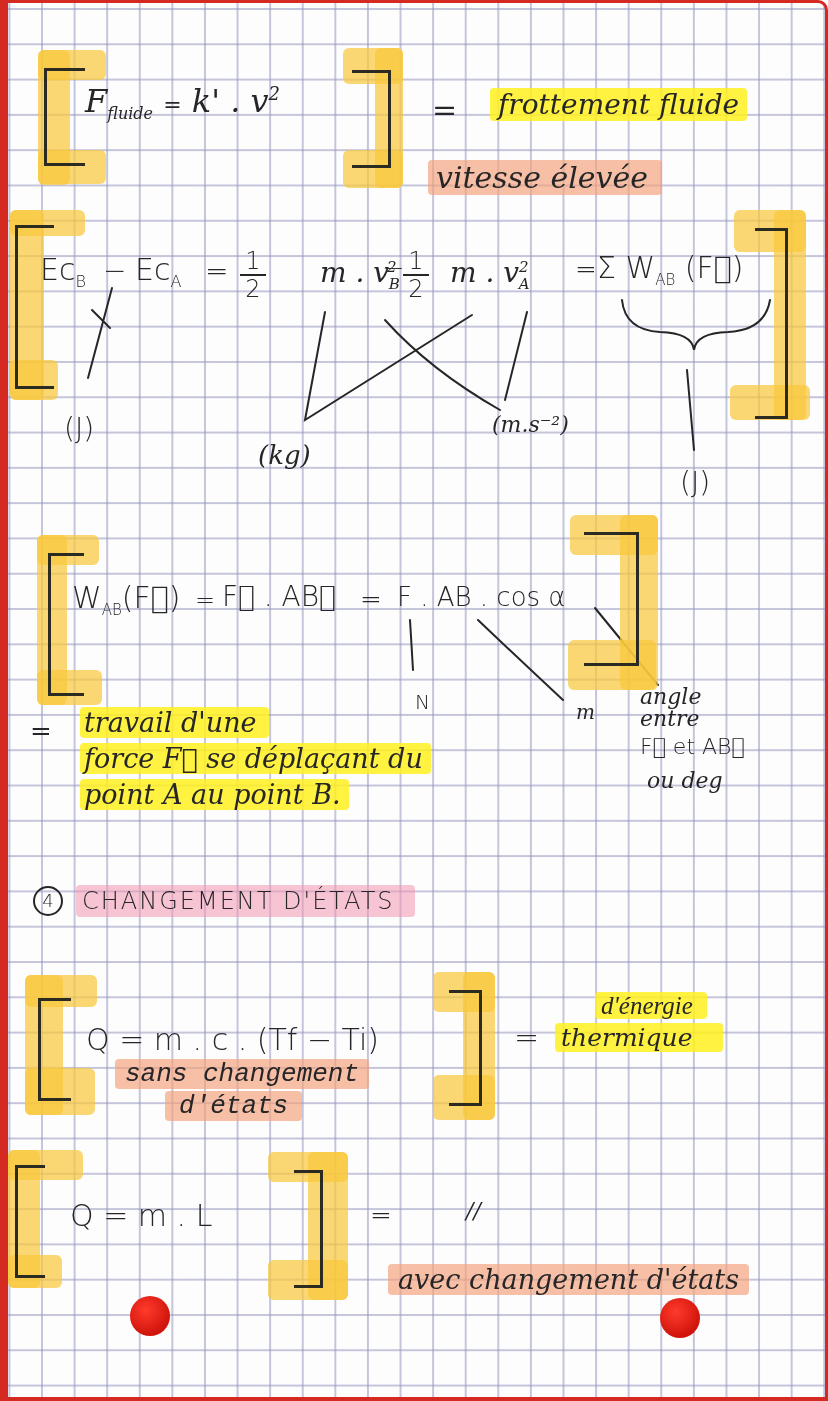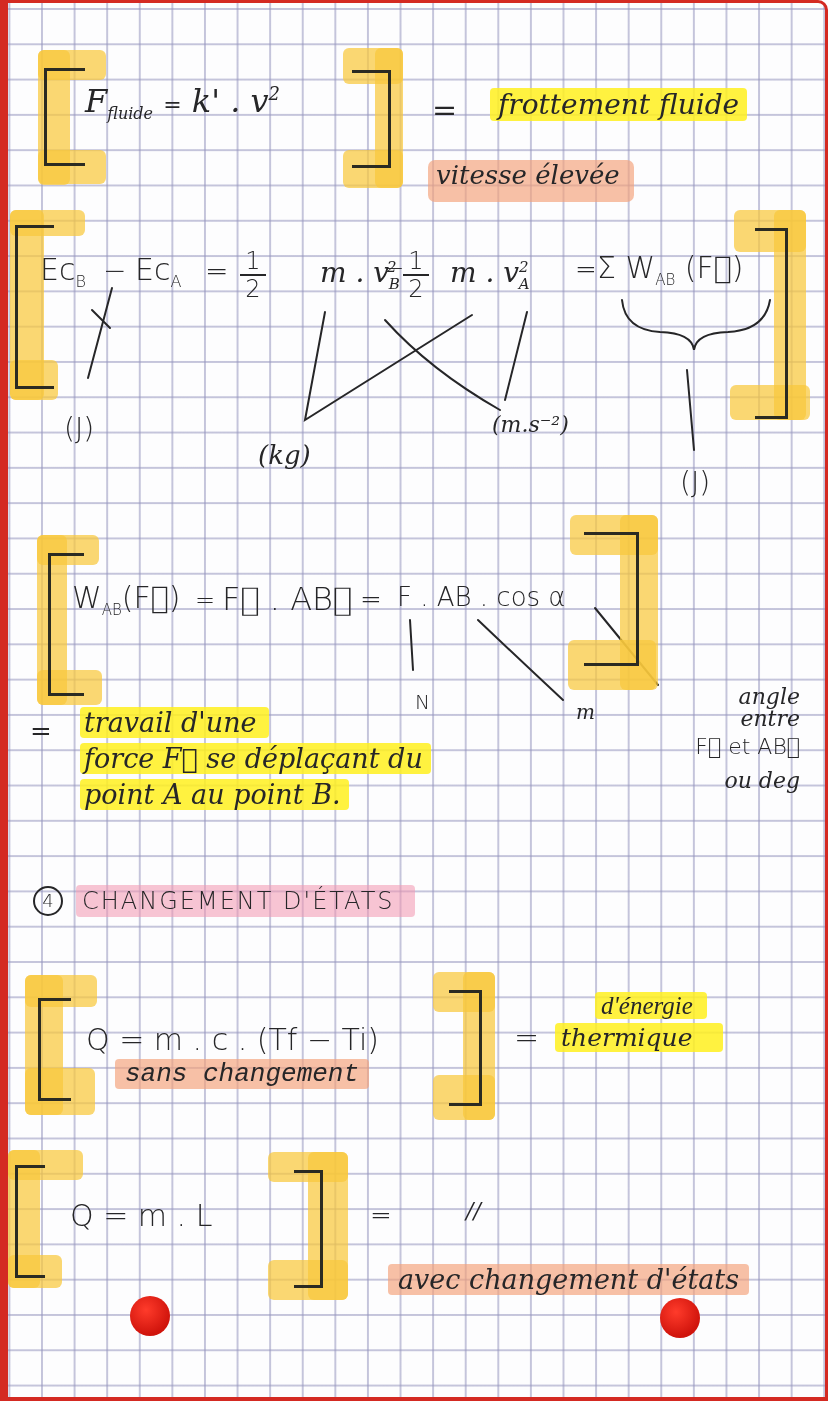--- a/index.html
+++ b/index.html
@@ -43,21 +43,21 @@
 <div class="bracket-hl" style="left:343px;top:150px;width:60px;height:38px;"></div>
 <div class="bracket br" style="left:352px;top:70px;width:36px;height:92px;"></div>
 
 <div class="abs hw" style="left:85px;top:82px;font-size:32px;">
   <span>F</span><sub style="font-size:16px;">fluide</sub>
   <span style="font-size:22px;">=</span>
   <span>k' . v</span><sup style="font-size:18px;">2</sup>
 </div>
 <div class="abs hw" style="left:432px;top:92px;font-size:30px;">=</div>
 <div class="abs hw hl-y" style="left:490px;top:88px;font-size:28px;padding:0 8px;">frottement fluide</div>
-<div class="abs hw hl-o" style="left:428px;top:160px;font-size:26px;padding:0 14px 12px 8px;border-radius:7px;">vitesse élevée</div>
+<div class="abs hw hl-o" style="left:428px;top:160px;font-size:30px;padding:0 14px 0 8px;">vitesse élevée</div>
 
 <div class="bracket-hl" style="left:10px;top:210px;width:34px;height:190px;"></div>
 <div class="bracket-hl" style="left:10px;top:210px;width:75px;height:26px;"></div>
 <div class="bracket-hl" style="left:10px;top:360px;width:48px;height:40px;"></div>
 <div class="bracket bl" style="left:15px;top:225px;width:36px;height:158px;"></div>
 
 <div class="bracket-hl" style="left:734px;top:210px;width:72px;height:42px;"></div>
 <div class="bracket-hl" style="left:774px;top:210px;width:32px;height:210px;"></div>
 <div class="bracket-hl" style="left:730px;top:385px;width:80px;height:35px;"></div>
 <div class="bracket br" style="left:755px;top:228px;width:30px;height:185px;"></div>
@@ -127,28 +127,28 @@
 
 <div class="bracket-hl" style="left:570px;top:515px;width:88px;height:40px;"></div>
 <div class="bracket-hl" style="left:620px;top:515px;width:38px;height:175px;"></div>
 <div class="bracket-hl" style="left:568px;top:640px;width:88px;height:50px;"></div>
 <div class="bracket br" style="left:584px;top:532px;width:52px;height:128px;"></div>
 
 <div class="abs print" style="left:72px;top:580px;font-size:30px;">
   <span>W</span><sub style="font-size:15px;">AB</sub><span>(F⃗)</span>
 </div>
 <div class="abs print" style="left:195px;top:586px;font-size:24px;">=</div>
-<div class="abs print" style="left:222px;top:580px;font-size:32px;">F⃗ . AB⃗</div>
+<div class="abs print" style="left:222px;top:580px;font-size:28px;">F⃗ . AB⃗</div>
 <div class="abs print" style="left:360px;top:584px;font-size:26px;">=</div>
 <div class="abs print" style="left:397px;top:582px;font-size:26px;">F . AB . cos α</div>
 
 <div class="abs print" style="left:415px;top:690px;font-size:20px;">N</div>
 <div class="abs hw" style="left:576px;top:700px;font-size:20px;">m</div>
 
-<div class="abs hw" style="left:640px;top:680px;width:160px;text-align:right;font-size:22px;line-height:34px;">
+<div class="abs hw" style="left:640px;top:680px;width:160px;text-align:left;font-size:22px;line-height:34px;">
   <div>angle</div>
   <div style="margin-top:-12px;">entre</div>
   <div class="print" style="margin-top:-6px;font-style:normal;">F⃗ et AB⃗</div>
   <div style="margin-left:-10px;padding-left:17px;">ou deg</div>
 </div>
 
 <div class="abs hw" style="left:30px;top:716px;font-size:26px;">=</div>
 <div class="abs hw" style="left:80px;top:705px;font-size:27px;line-height:36px;">
   <div><span class="hl-y" style="padding:0 12px 0 4px;margin-top:16px;">travail d'une</span></div>
   <div><span class="hl-y" style="padding:0 8px 0 4px;">force F⃗ se déplaçant du</span></div>
@@ -169,20 +169,21 @@
 <div class="bracket br" style="left:449px;top:990px;width:30px;height:110px;"></div>
 
 <div class="abs print" style="left:86px;top:1022px;font-size:30px;">Q = m . c . (Tf − Ti)</div>
 <div class="abs print" style="left:514px;top:1020px;font-size:30px;">=</div>
 <div class="abs hw" style="left:555px;top:990px;font-size:25px;line-height:32px;">
   <div style="margin-left:40px;font-family:Liberation Serif, serif;"><span class="hl-y" style="padding:0 14px 0 6px;">d'énergie</span></div>
   <div><span class="hl-y" style="padding:0 30px 0 6px;">thermique</span></div>
 </div>
 <div class="abs hw" style="left:115px;top:1058px;font-size:26px;line-height:32px;font-family:Liberation Mono, monospace;">
   <div><span class="hl-o" style="padding:0 10px;">sans changement</span></div>
+  <div style="margin-left:50px;"><span class="hl-o" style="padding:0 14px;">d'états</span></div>
 </div>
 
 <div class="bracket-hl" style="left:8px;top:1150px;width:75px;height:30px;"></div>
 <div class="bracket-hl" style="left:8px;top:1150px;width:32px;height:138px;"></div>
 <div class="bracket-hl" style="left:8px;top:1255px;width:54px;height:33px;"></div>
 <div class="bracket bl" style="left:15px;top:1165px;width:27px;height:107px;"></div>
 
 <div class="bracket-hl" style="left:268px;top:1152px;width:80px;height:30px;"></div>
 <div class="bracket-hl" style="left:308px;top:1152px;width:40px;height:148px;"></div>
 <div class="bracket-hl" style="left:268px;top:1260px;width:80px;height:40px;"></div>

